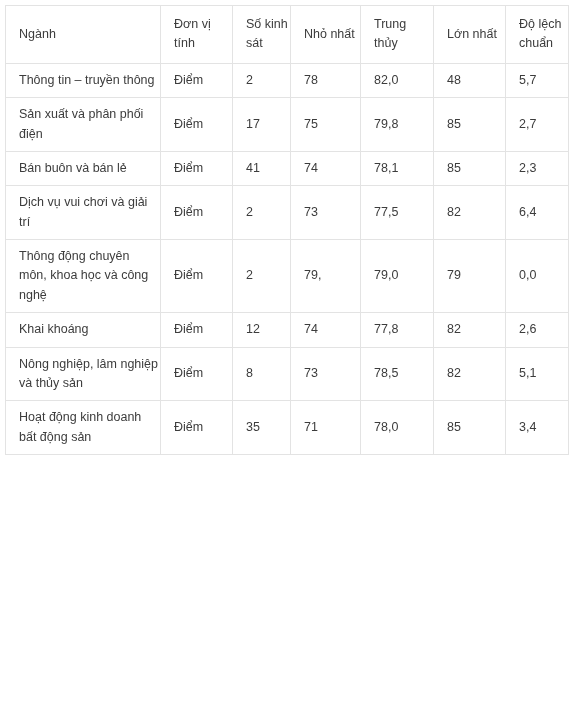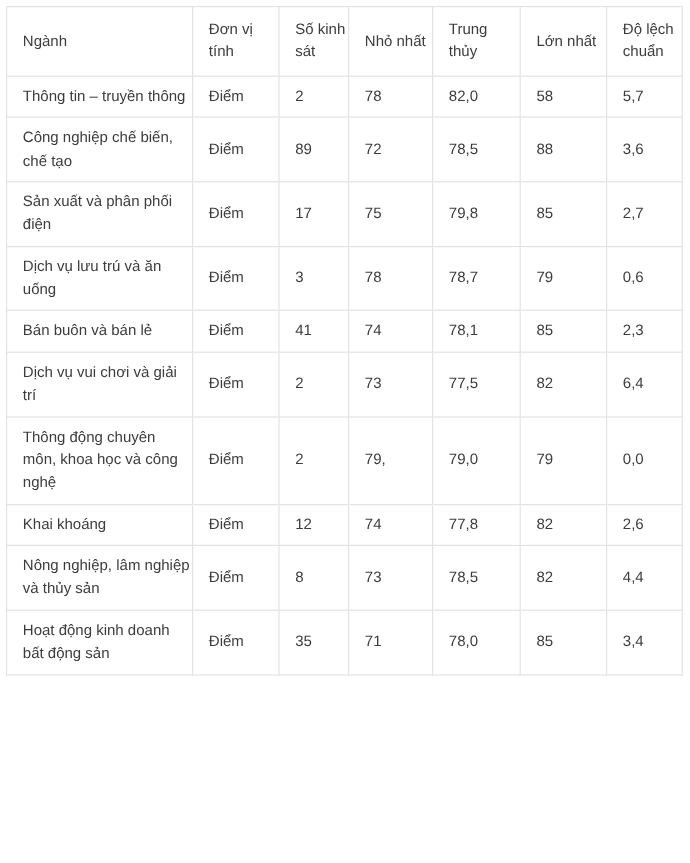--- a/index.html
+++ b/index.html
@@ -78,49 +78,31 @@
         <th>Độ lệch chuẩn</th>
       </tr>
     </thead>
     <tbody id="table-body">
         <tr>
           <td>Thông tin – truyền thông</td>
           <td class="cell-num">Điểm</td>
           <td class="cell-num">2</td>
           <td class="cell-num">78</td>
           <td class="cell-num">82,0</td>
-          <td class="cell-num">58</td>
+          <td class="cell-num">48</td>
           <td class="cell-num">5,7</td>
-        </tr>
-        <tr>
-          <td>Công nghiệp chế biến, chế tạo</td>
-          <td class="cell-num">Điểm</td>
-          <td class="cell-num">89</td>
-          <td class="cell-num">72</td>
-          <td class="cell-num">78,5</td>
-          <td class="cell-num">88</td>
-          <td class="cell-num">3,6</td>
         </tr>
         <tr>
           <td>Sản xuất và phân phối điện</td>
           <td class="cell-num">Điểm</td>
           <td class="cell-num">17</td>
           <td class="cell-num">75</td>
           <td class="cell-num">79,8</td>
           <td class="cell-num">85</td>
           <td class="cell-num">2,7</td>
-        </tr>
-        <tr>
-          <td>Dịch vụ lưu trú và ăn uống</td>
-          <td class="cell-num">Điểm</td>
-          <td class="cell-num">3</td>
-          <td class="cell-num">78</td>
-          <td class="cell-num">78,7</td>
-          <td class="cell-num">79</td>
-          <td class="cell-num">0,6</td>
         </tr>
         <tr>
           <td>Bán buôn và bán lẻ</td>
           <td class="cell-num">Điểm</td>
           <td class="cell-num">41</td>
           <td class="cell-num">74</td>
           <td class="cell-num">78,1</td>
           <td class="cell-num">85</td>
           <td class="cell-num">2,3</td>
         </tr>
@@ -151,21 +133,21 @@
           <td class="cell-num">82</td>
           <td class="cell-num">2,6</td>
         </tr>
         <tr>
           <td>Nông nghiệp, lâm nghiệp và thủy sản</td>
           <td class="cell-num">Điểm</td>
           <td class="cell-num">8</td>
           <td class="cell-num">73</td>
           <td class="cell-num">78,5</td>
           <td class="cell-num">82</td>
-          <td class="cell-num">4,4</td>
+          <td class="cell-num">5,1</td>
         </tr>
         <tr>
           <td>Hoạt động kinh doanh bất động sản</td>
           <td class="cell-num">Điểm</td>
           <td class="cell-num">35</td>
           <td class="cell-num">71</td>
           <td class="cell-num">78,0</td>
           <td class="cell-num">85</td>
           <td class="cell-num">3,4</td>
         </tr>

